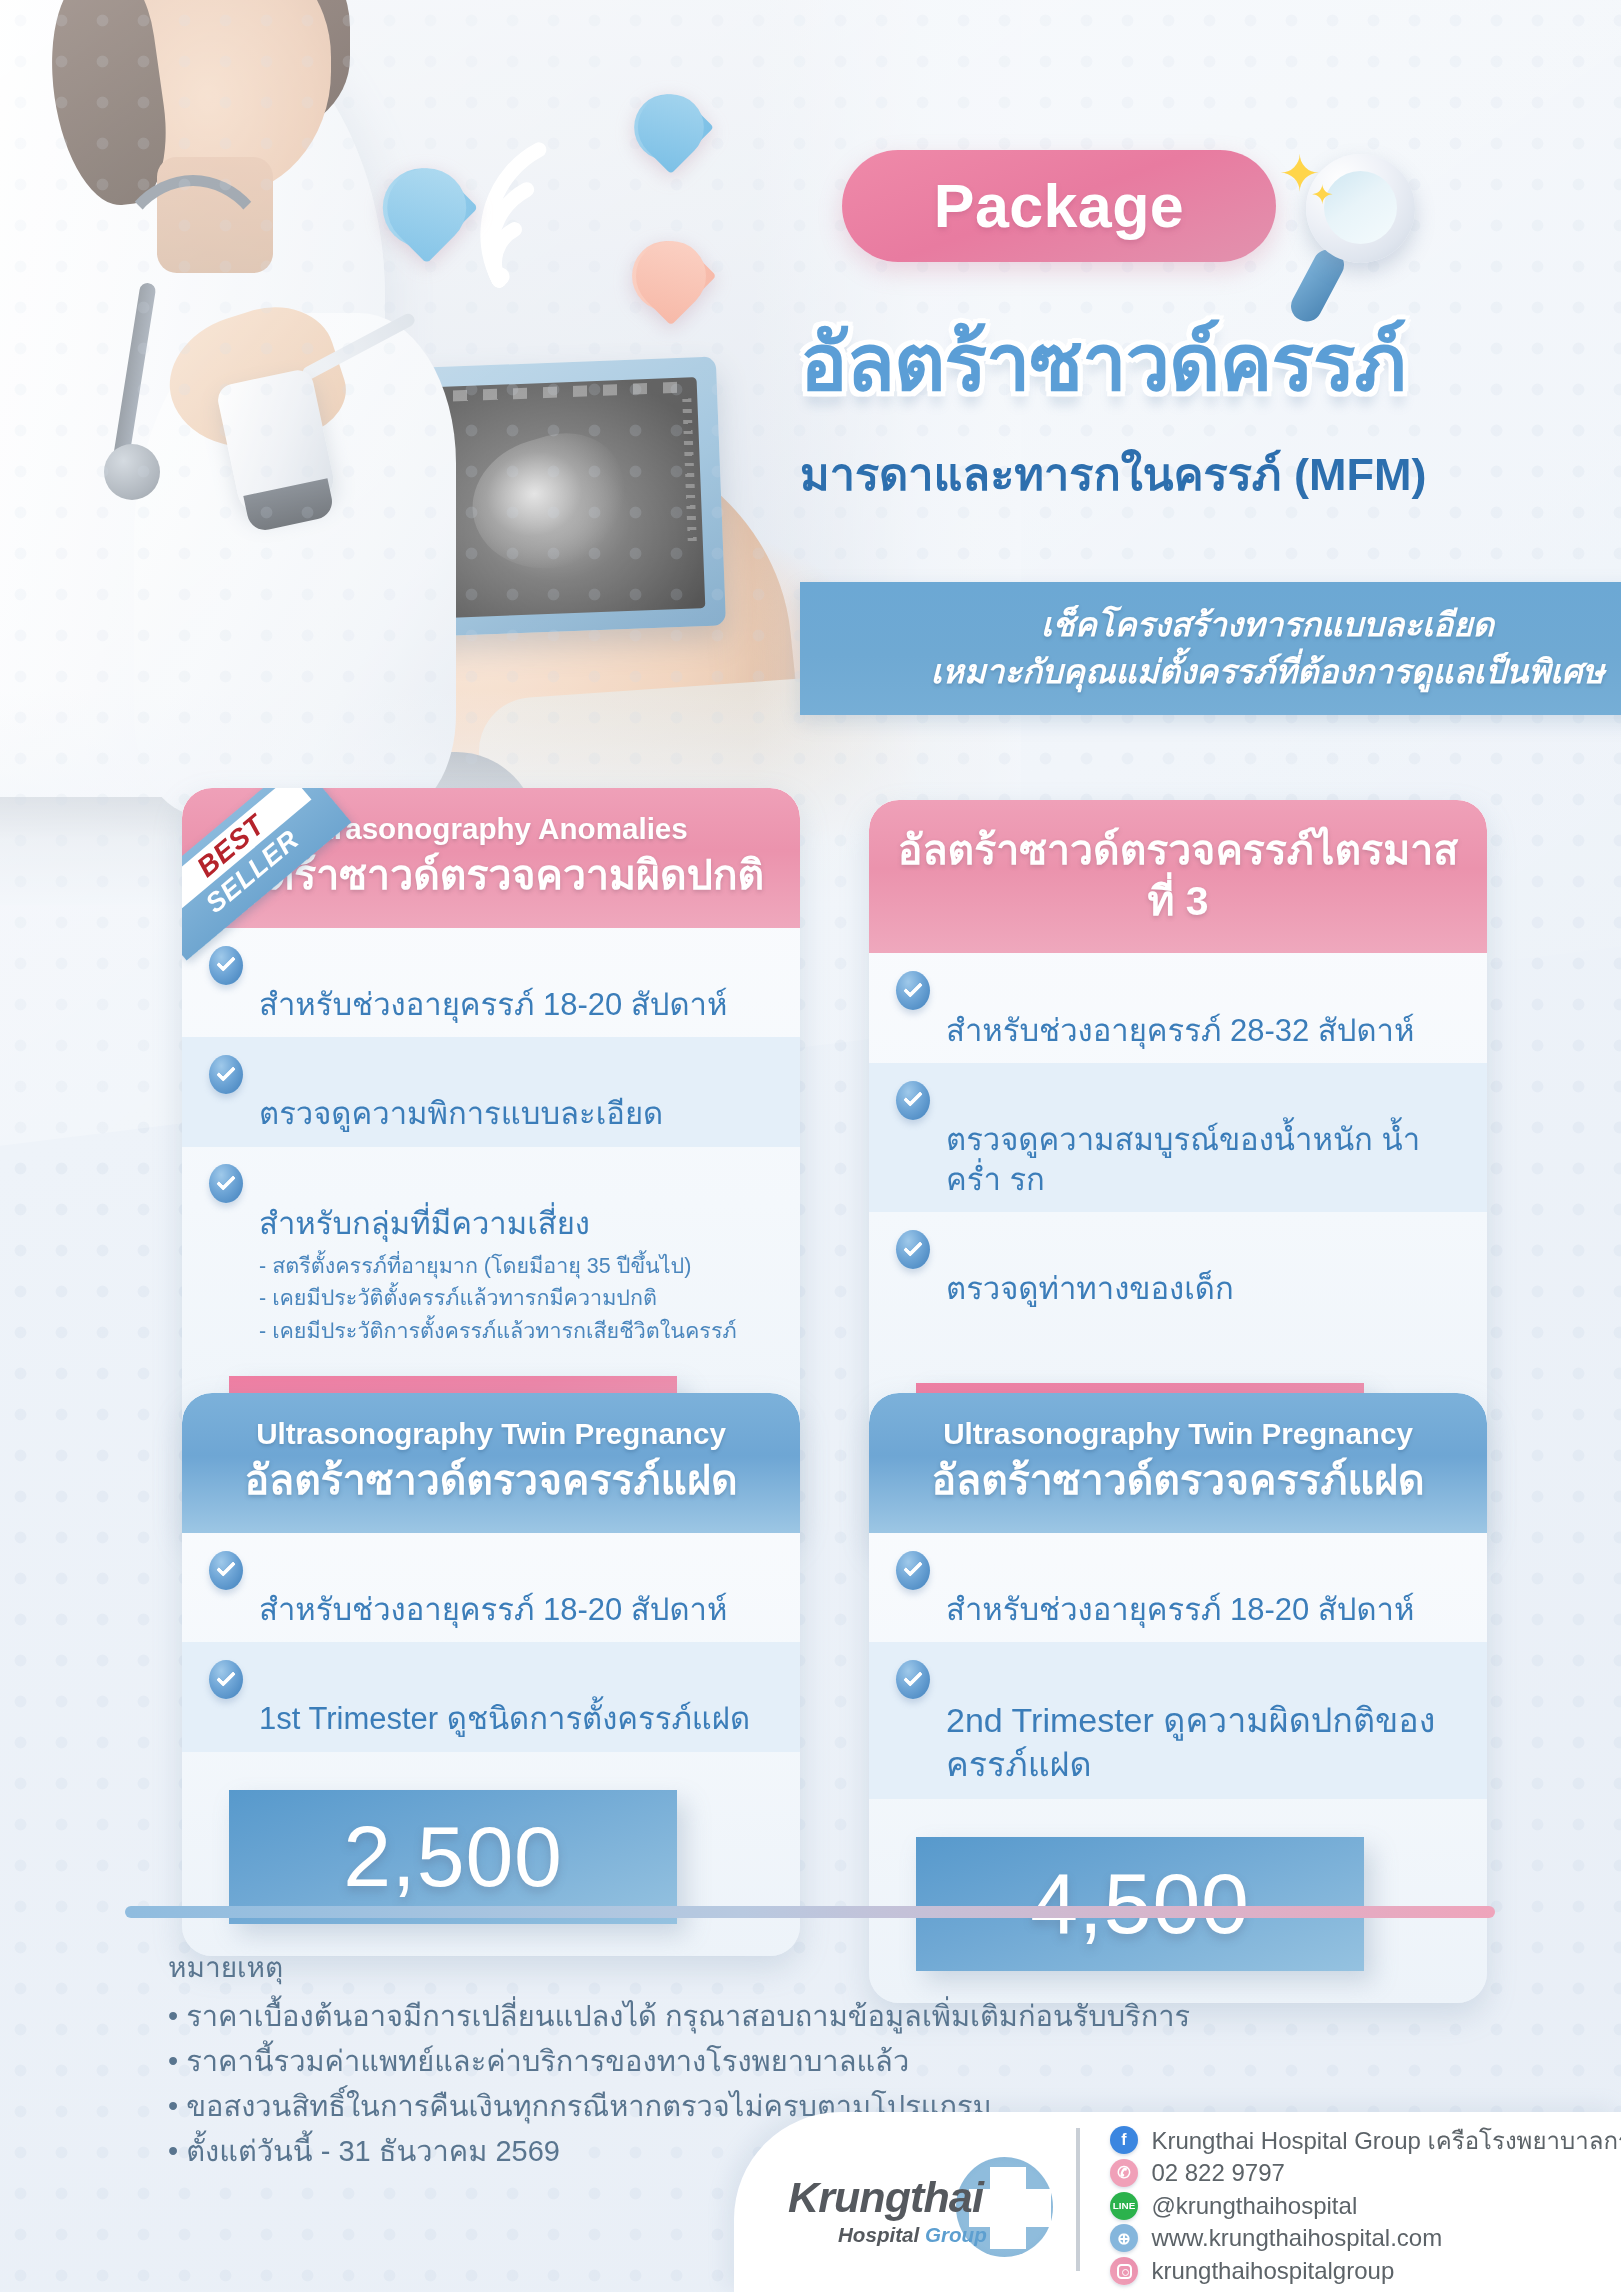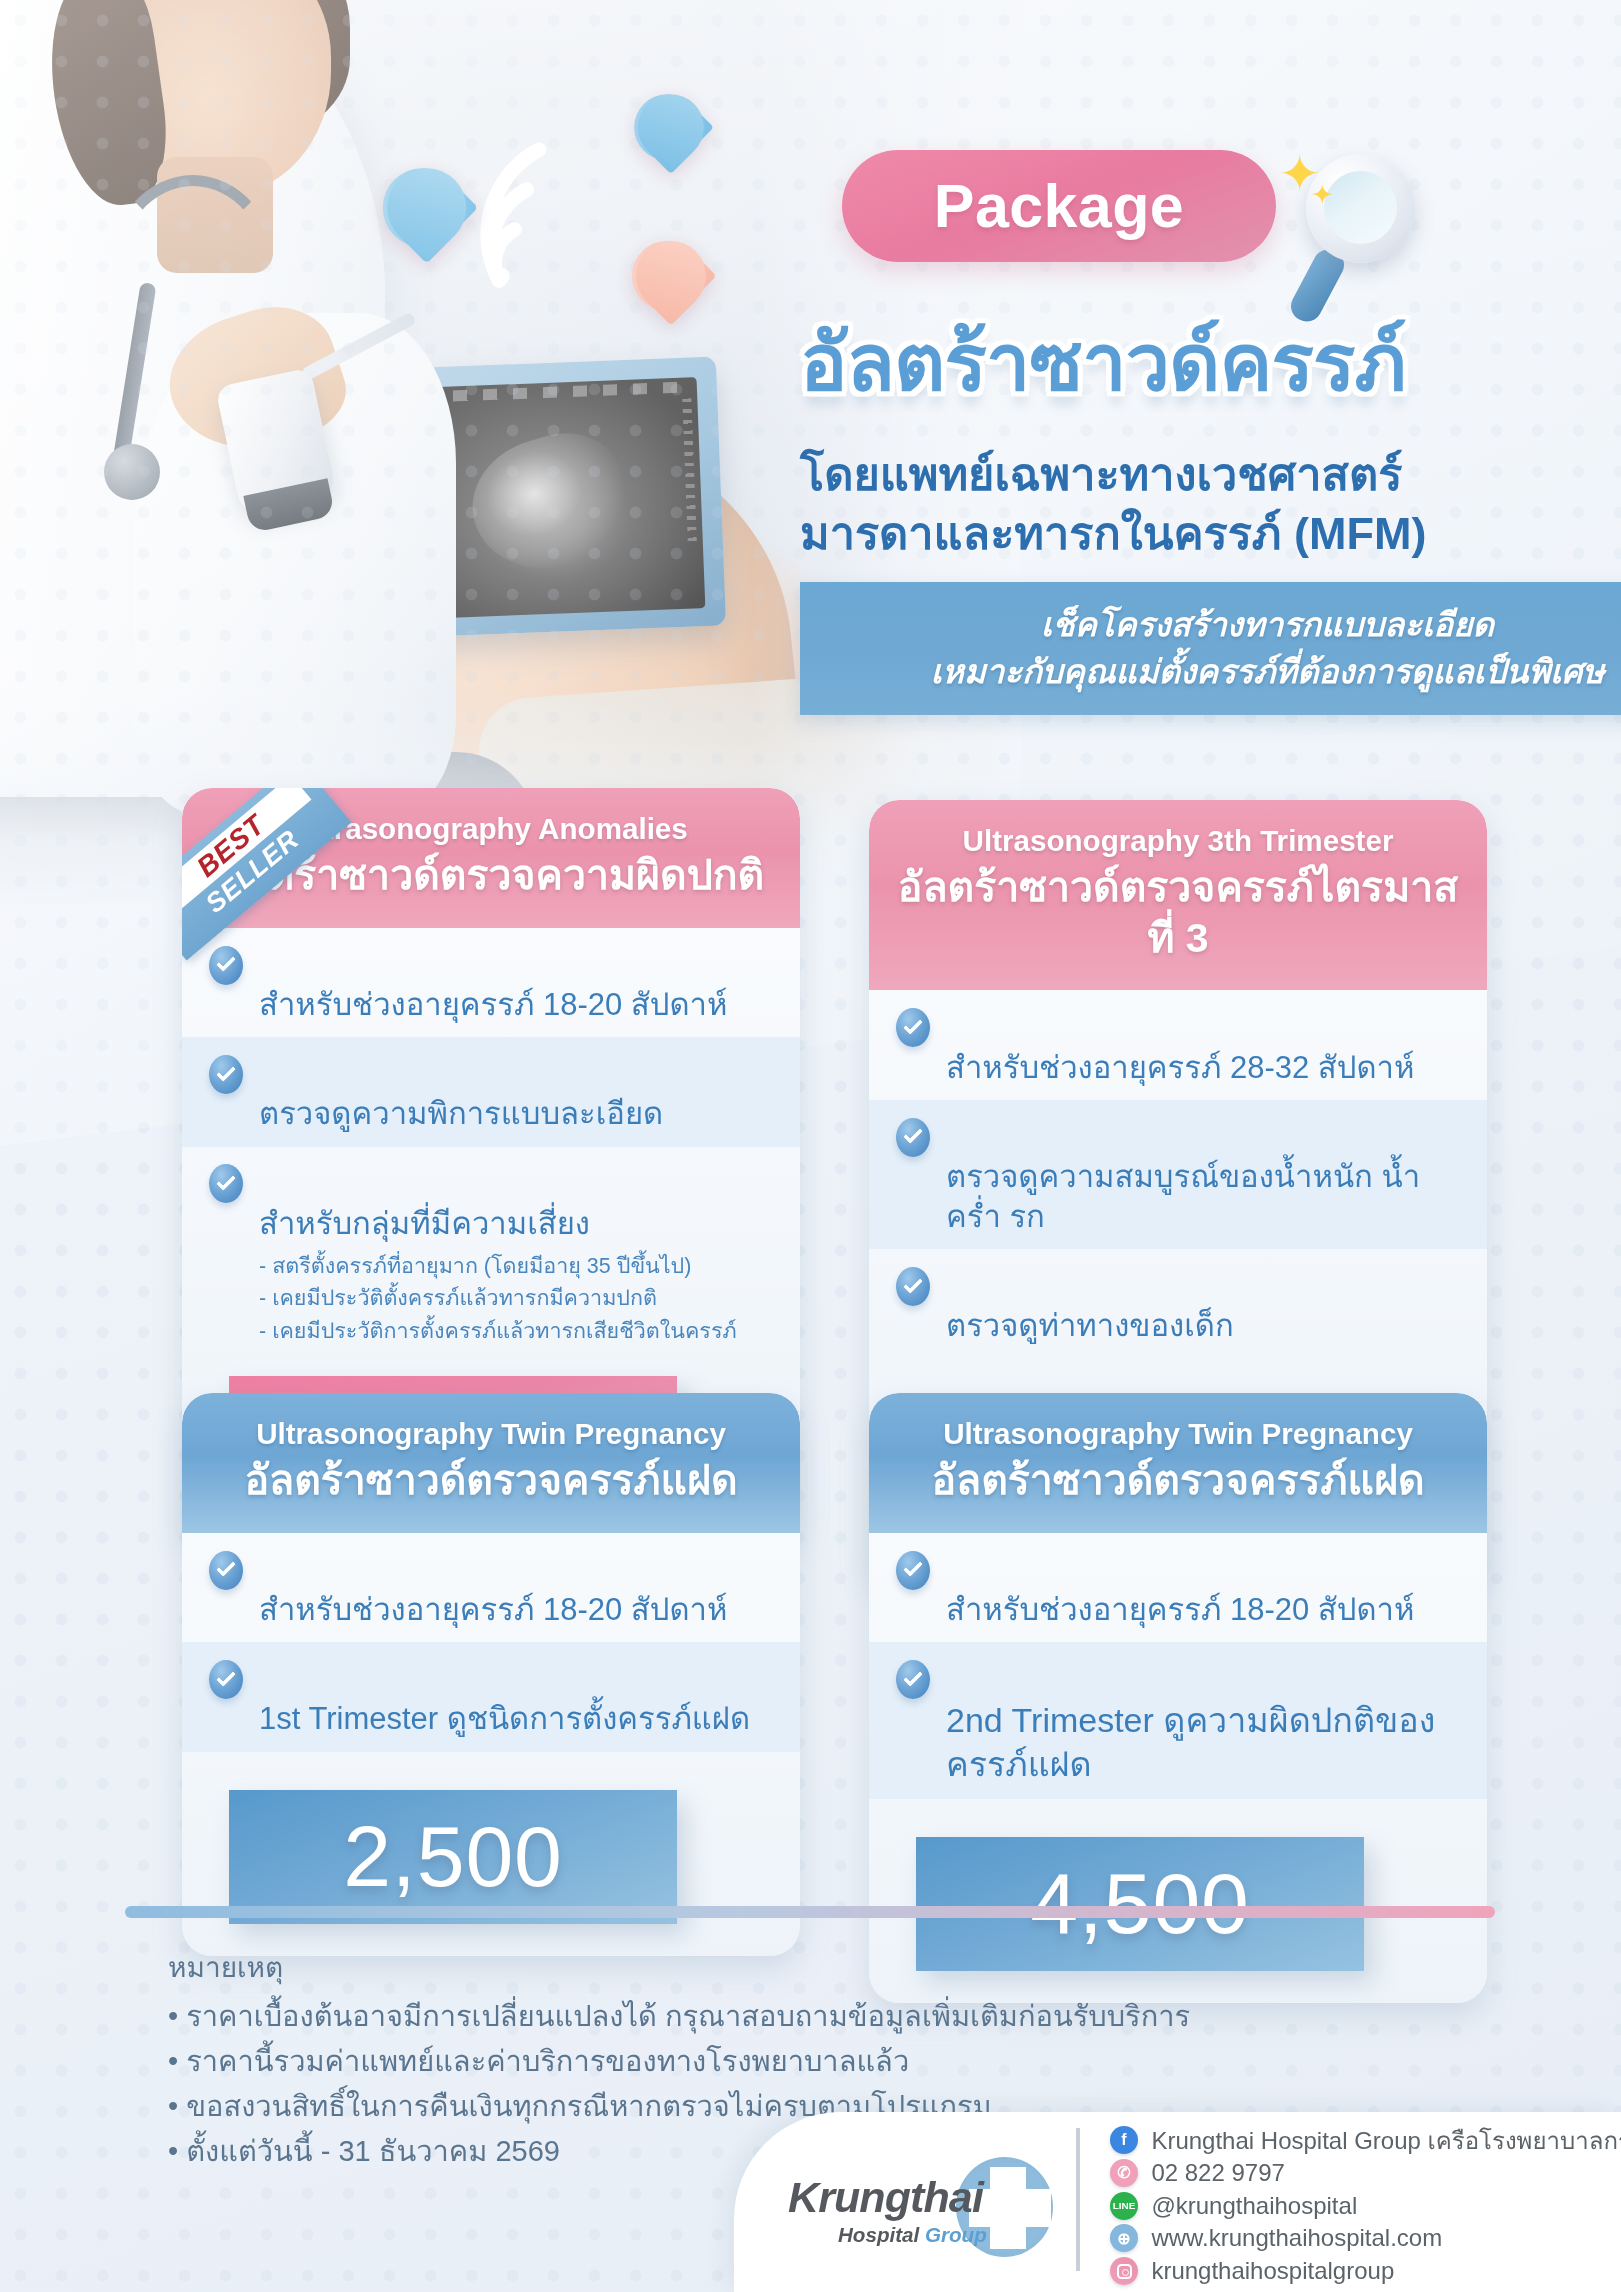--- a/index.html
+++ b/index.html
@@ -444,21 +444,20 @@
       </div>
     <div class="sparkle" style="left:-7.2px;top:-9px;font-size:50px;">✦</div>
     <div class="sparkle" style="left:25px;top:25px;font-size:27px;">✦</div>
   </div>
 
   <div class="pkg-pill">
     <span>Package</span>
   </div>
   <div class="h1">อัลตร้าซาวด์ครรภ์</div>
   <div class="h2">
-    <div>โดยแพทย์เฉพาะทางเวชศาสตร์</div>
     <div>มารดาและทารกในครรภ์ (MFM)</div>
   </div>
   <div class="banner">
     <div>เช็คโครงสร้างทารกแบบละเอียด</div>
     <div>เหมาะกับคุณแม่ตั้งครรภ์ที่ต้องการดูแลเป็นพิเศษ</div>
   </div>
 
   <div class="card pink" style="left:182px; top:788px;">
     <div class="ribbon">
       <span class="b1">BEST</span>
@@ -499,21 +498,20 @@
       </div>
     </div>
     <div class="price">
       <span>2,900</span>
     </div>
     <div style="height:32px;"></div>
   </div>
 
   <div class="card pink" style="left:869px; top:800px;">
     <div class="card-head">
-      <div class="card-en">Ultrasonography 3th Trimester</div>
       <div class="card-th">อัลตร้าซาวด์ตรวจครรภ์ไตรมาสที่ 3</div>
     </div>
     <div class="feat">
       <div class="feat-row">
         <div class="chk">
             <div class="oval"></div>
             <div class="tick"></div>
           </div>
         <div class="feat-txt">สำหรับช่วงอายุครรภ์ 28-32 สัปดาห์</div>
       </div>

